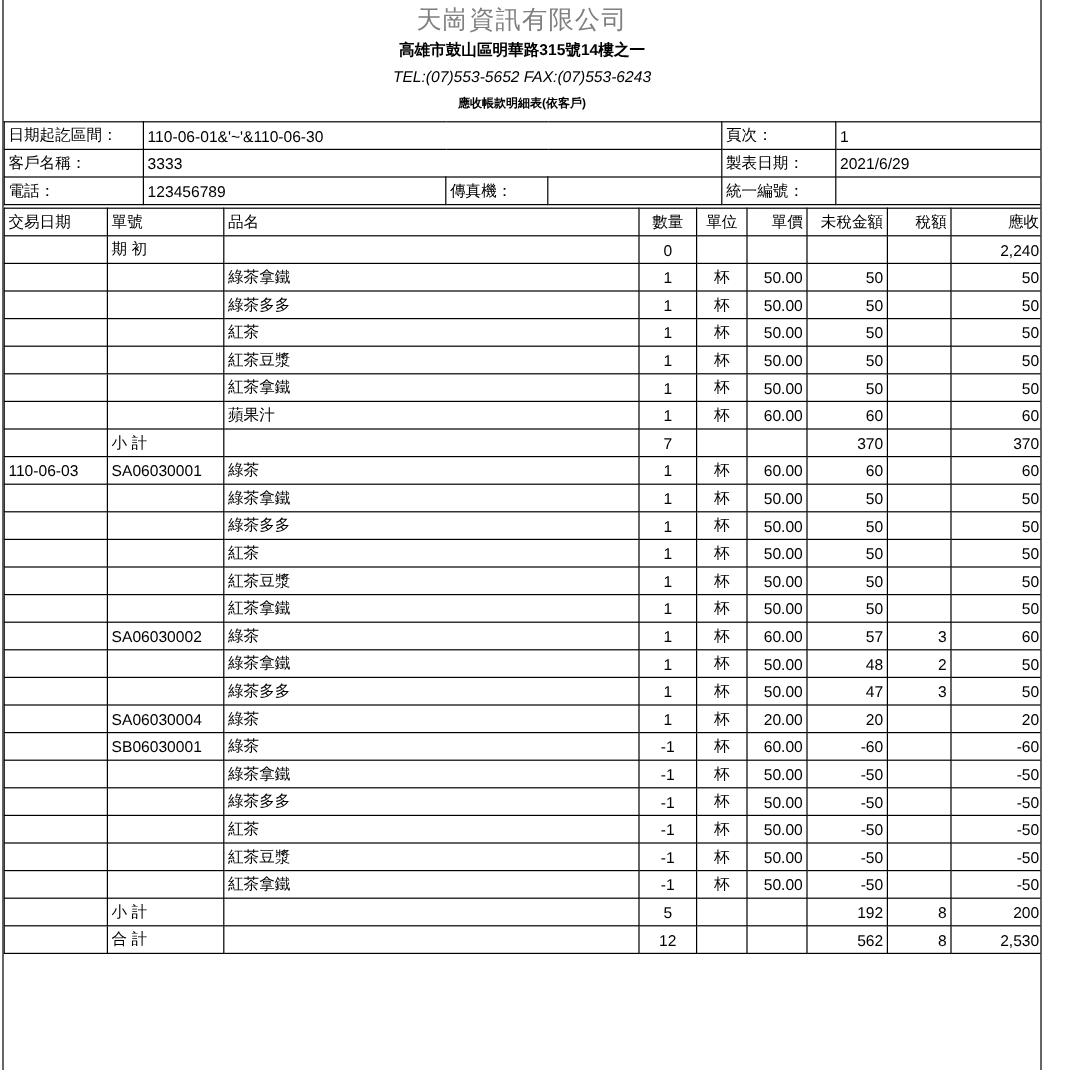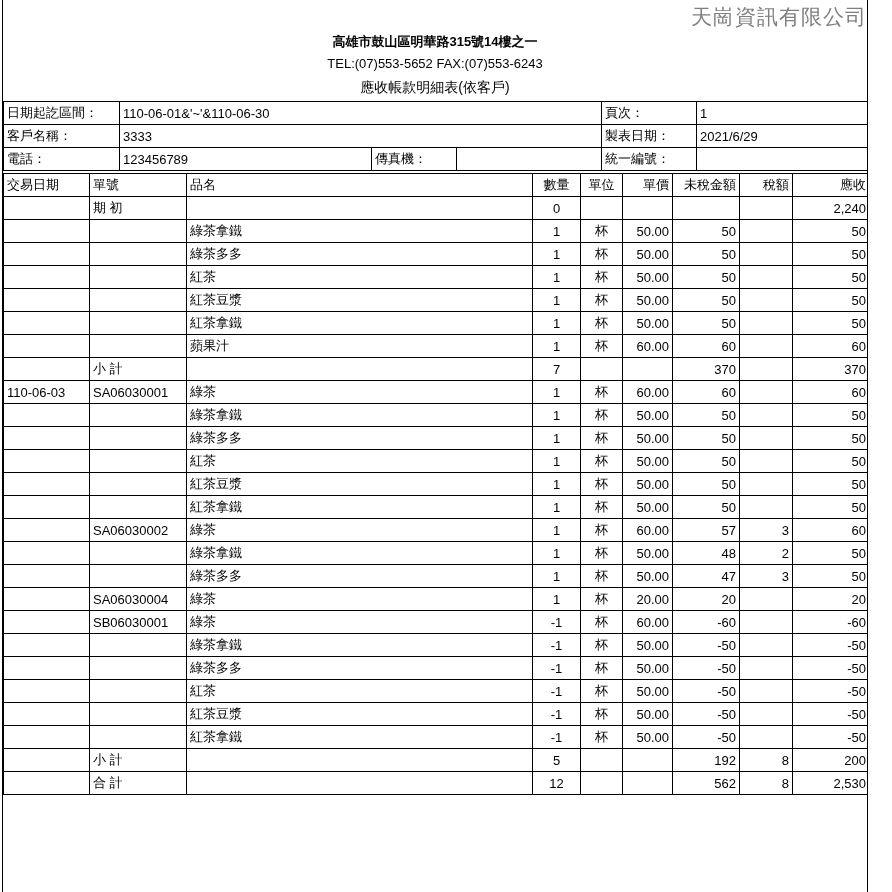--- a/index.html
+++ b/index.html
@@ -10,24 +10,24 @@
     box-sizing:border-box;
     border-left:1px solid #000;
     border-right:1px solid #000;
     overflow:hidden;
     font-family:"Liberation Sans", sans-serif;
     color:#000;
     background:#fff;
   }
   
   .letterhead { height:97px; text-align:center; padding-top:3px; box-sizing:border-box; }
-  .company   { font-size:21px; line-height:28px; color:#7f7f7f; letter-spacing:1px;text-align:right; }
+  .company   { font-size:21px; line-height:28px; color:#7f7f7f; letter-spacing:1px; }
   .addr      { font-size:13px; line-height:21px; font-weight:bold; }
-  .tel       { font-size:13px; line-height:24px; }
-  .rtitle    { font-size:14px; line-height:22px; font-weight:normal; }
+  .tel       { font-size:13px; line-height:24px;font-style:italic; }
+  .rtitle    { font-size:10px; line-height:22px; font-weight:bold; }
 
   table { border-collapse:collapse; width:100%; table-layout:fixed; }
   td, th {
     border:1px solid #000;
     font-size:13px;
     height:23px;
     padding:0 3px;
     box-sizing:border-box;
     overflow:hidden;
     white-space:nowrap;

